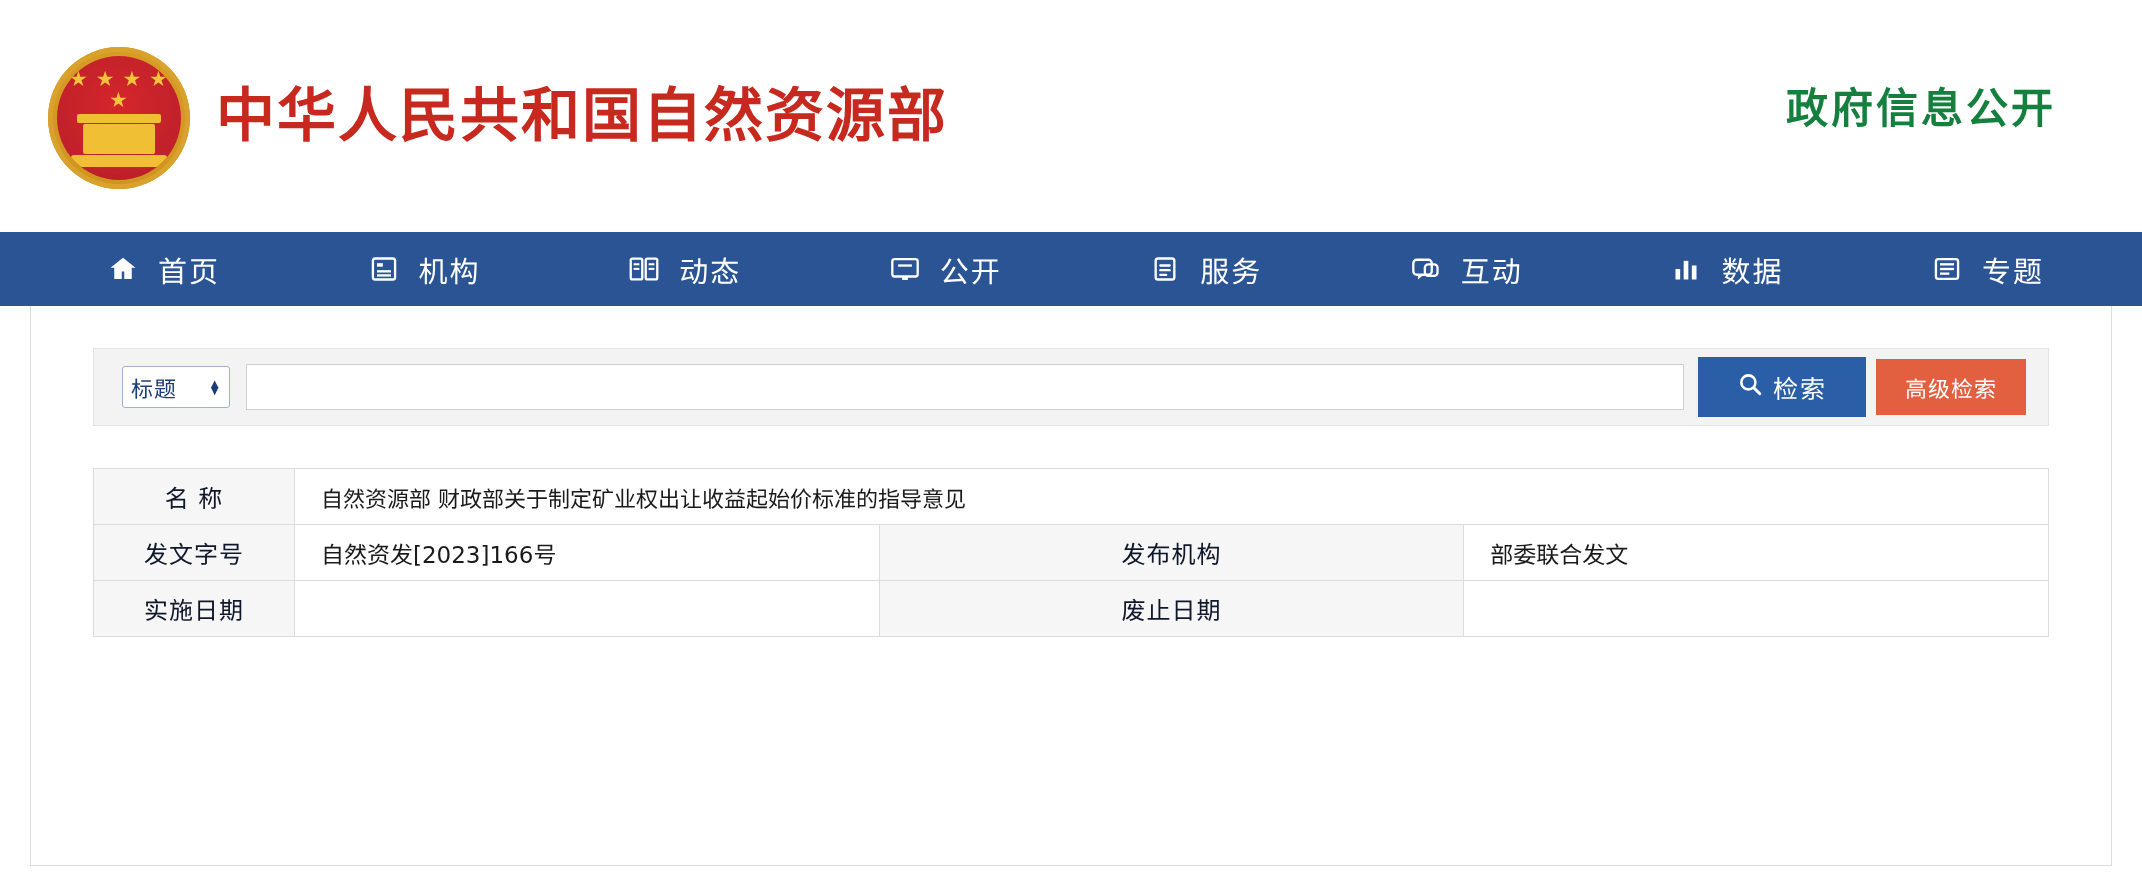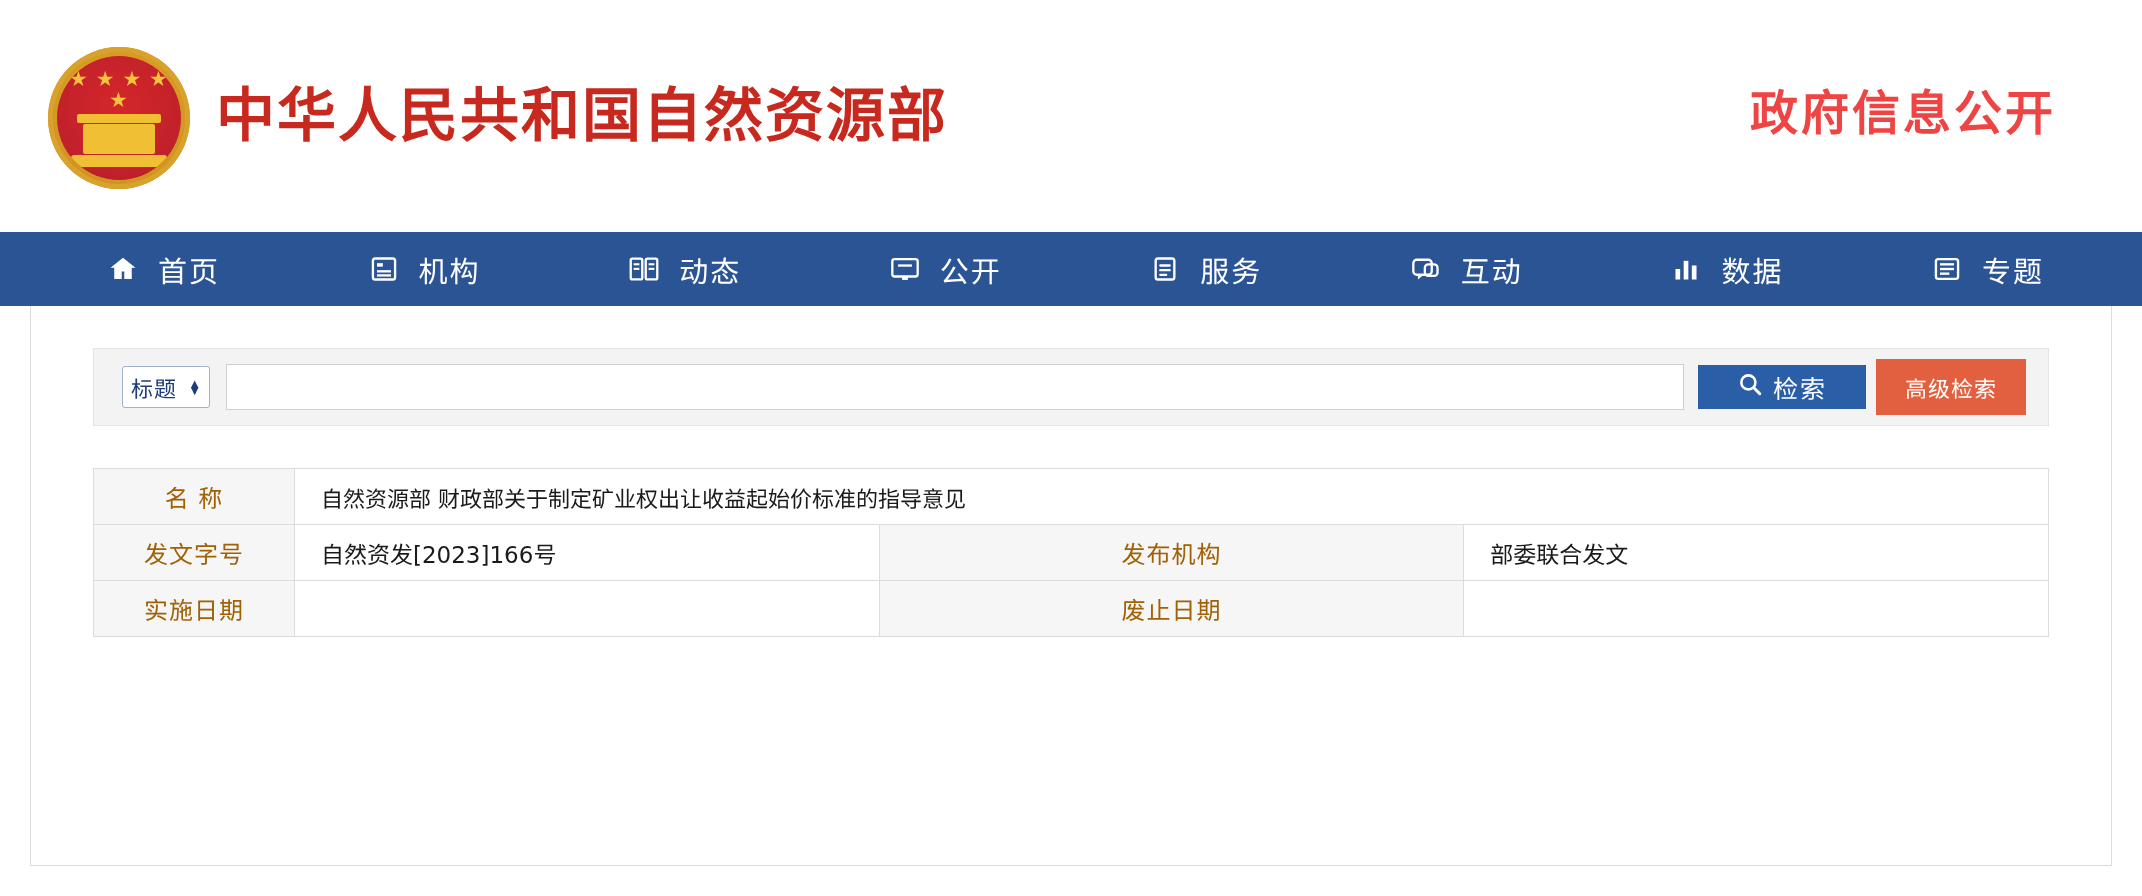--- a/index.html
+++ b/index.html
@@ -101,22 +101,22 @@
     font-size: 26px;
     margin-top: 10px;
     letter-spacing: 0.3px;
     white-space: nowrap;
     font-family: "Liberation Sans", sans-serif;
   }
   .header-right {
     position: absolute;
     right: 86px;
     top: 74px;
-    color: #ef4444;
-    font-size: 48px;
+    color: #15803d;
+    font-size: 42px;
     font-weight: bold;
     letter-spacing: 3px;
     font-family: "DejaVu Sans", "Liberation Sans", sans-serif;
   }
 
   
   .nav {
     height: 74px;
     background: #2b5494;
     display: flex;
@@ -173,21 +173,21 @@
     background: #f3f3f3;
     border: 1px solid #e3e3e3;
     height: 78px;
     display: flex;
     align-items: center;
     padding: 0 22px 0 28px;
     box-sizing: border-box;
   }
   .select-box {
     position: relative;
-    width: 88px;
+    width: 108px;
     height: 42px;
     background: #ffffff;
     border: 1px solid #9fb3cd;
     border-radius: 3px;
     display: flex;
     align-items: center;
     padding: 0 8px;
     box-sizing: border-box;
   }
   .select-box .sel-label {
@@ -212,21 +212,21 @@
     border: 1px solid #cfcfcf;
     outline: none;
     font-size: 21px;
     padding: 0 12px;
     box-sizing: border-box;
     color: #333;
     font-family: "DejaVu Sans", "Liberation Sans", sans-serif;
   }
   .btn-search {
     margin-left: 14px;
-    height: 44px;
+    height: 60px;
     min-width: 168px;
     background: #2a5fa8;
     color: #ffffff;
     border: none;
     display: flex;
     align-items: center;
     justify-content: center;
     gap: 10px;
     font-size: 25px;
     letter-spacing: 2px;
@@ -263,21 +263,21 @@
     font-size: 24px;
     color: #1a1a1a;
     padding: 0 0 0 18px;
     vertical-align: middle;
   }
   .info-table td.lbl {
     background: #f6f6f6;
     width: 200px;
     text-align: center;
     padding: 0;
-    color: #a16207;
+    color: #0f172a;
     letter-spacing: 1px;
   }
   .info-table td.val {
     padding-left: 26px;
     font-size: 23px;
   }
   .info-table td.val-wide {
     padding-left: 26px;
     font-size: 22px;
   }

